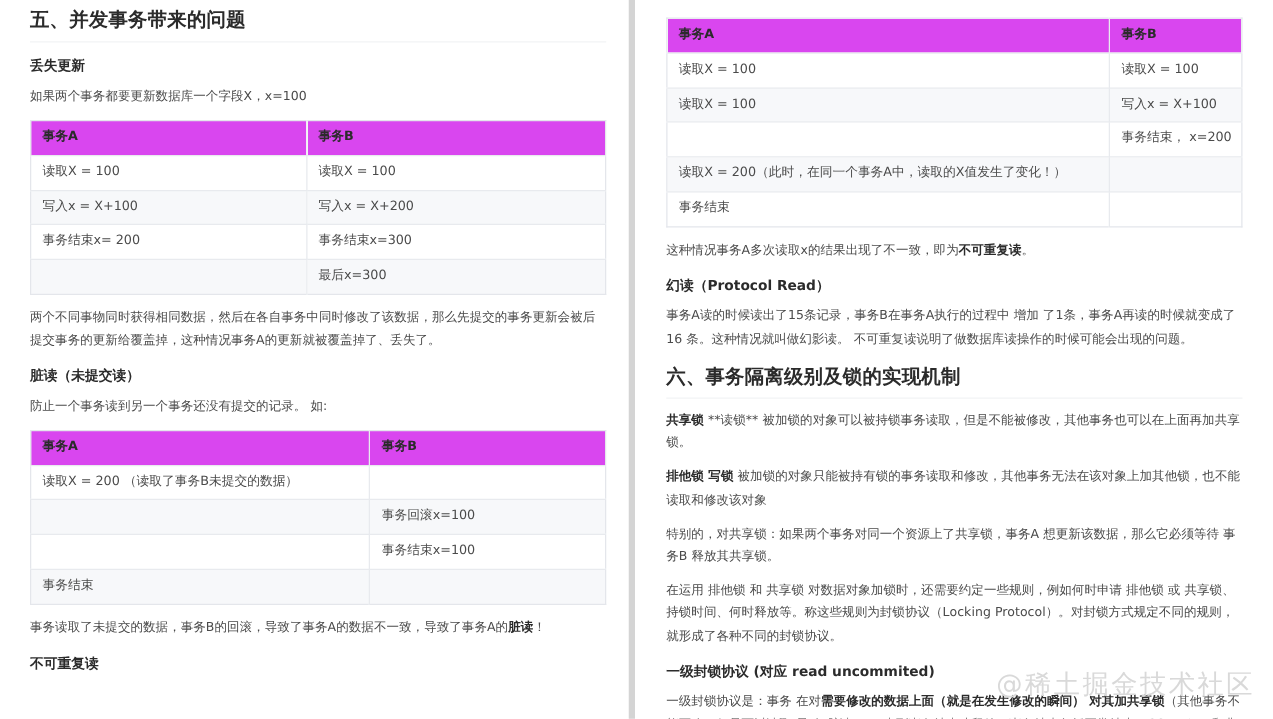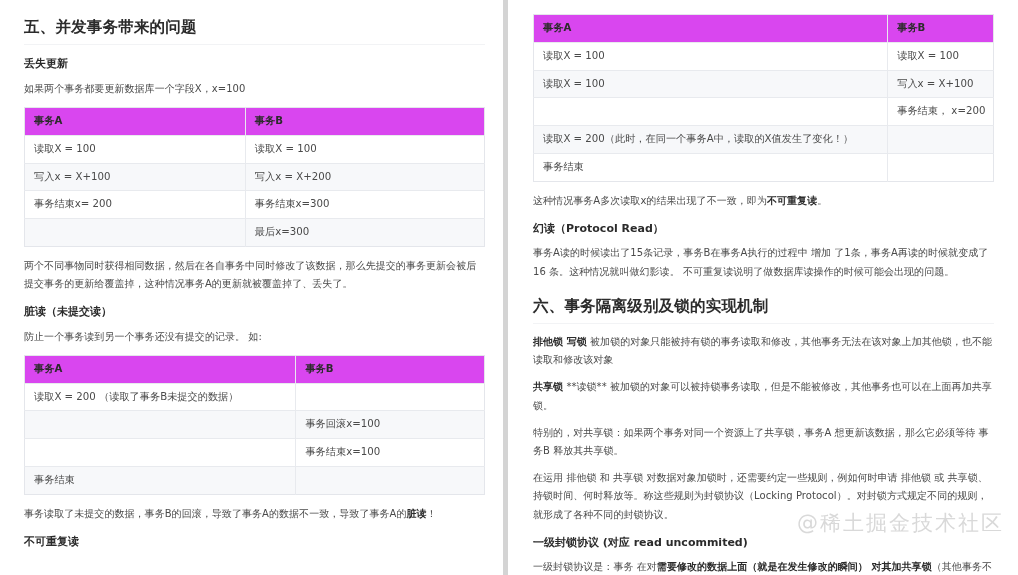--- a/index.html
+++ b/index.html
@@ -40,21 +40,21 @@
     top: 0;
     width: 5px;
     height: 575px;
     background: #d4d4d4;
   }
 
   h2.sect {
     font-size: 15.5px;
     font-weight: bold;
     color: #2b2b2b;
-    margin: 14px 0 2px 0;
+    margin: 3px 0 2px 0;
     letter-spacing: 0.2px;
     line-height: 1.5;
   }
   .rule {
     height: 1px;
     background: #f2f3f5;
     margin: 5px 0 9px 0;
   }
 
   h3.sub {
@@ -108,21 +108,21 @@
   table.txn tbody tr:nth-child(even) td { background: #f7f8fa; }
   table.txn tbody tr:nth-child(odd) td { background: #ffffff; }
   table.txn tbody tr:last-child td { border-bottom: none; }
 
   .t-wide-5050 col.c1 { width: 48%; }
   .t-wide-5050 col.c2 { width: 52%; }
 
   .watermark {
     position: absolute;
     right: 14px;
-    bottom: 38px;
+    bottom: 14px;
     font-size: 21px;
     color: #d9d9d9;
     letter-spacing: 2px;
     font-family: "DejaVu Sans", "Liberation Sans", sans-serif;
     white-space: nowrap;
     pointer-events: none;
   }
 </style>
 </head>
 <body>
@@ -250,23 +250,23 @@
     </table>
 
     <p class="para"><span>这种情况事务A多次读取x的结果出现了不一致，即为</span><b class="strong">不可重复读</b><span>。</span></p>
 
     <h3 class="sub">幻读（Protocol Read）</h3>
     <p class="para">事务A读的时候读出了15条记录，事务B在事务A执行的过程中 增加 了1条，事务A再读的时候就变成了 16 条。这种情况就叫做幻影读。 不可重复读说明了做数据库读操作的时候可能会出现的问题。</p>
 
     <h2 class="sect">六、事务隔离级别及锁的实现机制</h2>
     <div class="rule"></div>
 
+    <p class="para"><b class="strong">共享锁</b><span> **读锁** 被加锁的对象可以被持锁事务读取，但是不能被修改，其他事务也可以在上面再加共享锁。</span></p>
+
     <p class="para"><b class="strong">排他锁 写锁</b><span> 被加锁的对象只能被持有锁的事务读取和修改，其他事务无法在该对象上加其他锁，也不能读取和修改该对象</span></p>
-
-    <p class="para"><b class="strong">共享锁</b><span> **读锁** 被加锁的对象可以被持锁事务读取，但是不能被修改，其他事务也可以在上面再加共享锁。</span></p>
 
     <p class="para">特别的，对共享锁：如果两个事务对同一个资源上了共享锁，事务A 想更新该数据，那么它必须等待 事务B 释放其共享锁。</p>
 
     <p class="para">在运用 排他锁 和 共享锁 对数据对象加锁时，还需要约定一些规则，例如何时申请 排他锁 或 共享锁、持锁时间、何时释放等。称这些规则为封锁协议（Locking Protocol）。对封锁方式规定不同的规则，就形成了各种不同的封锁协议。</p>
 
     <h3 class="sub">一级封锁协议  (对应 read uncommited)</h3>
     <p class="para tight"><span>一级封锁协议是：事务 在对</span><b class="strong">需要修改的数据上面（就是在发生修改的瞬间） 对其加共享锁</b><span>（其他事务不能更改，但是可以读取-导致"脏读"），直到事务结束才释放。事务结束包括正常结束（COMMIT）和非正常结束（ROLLBACK）。</span></p>
 
   </div>
 

